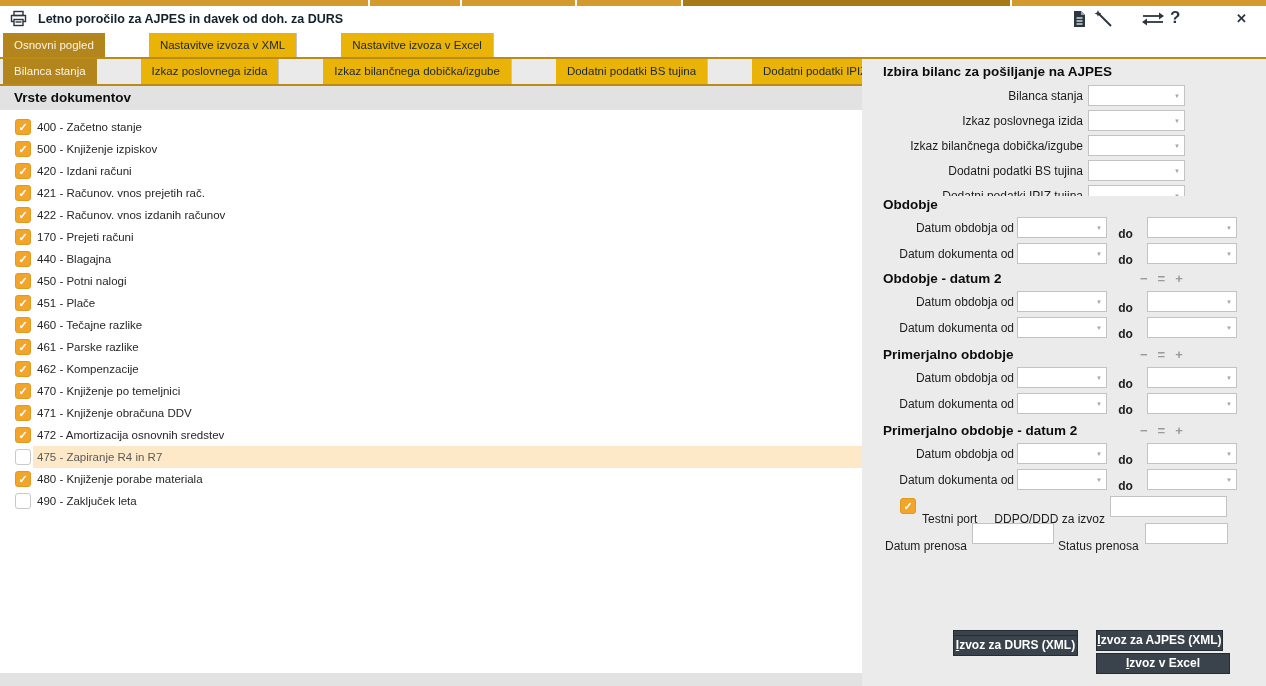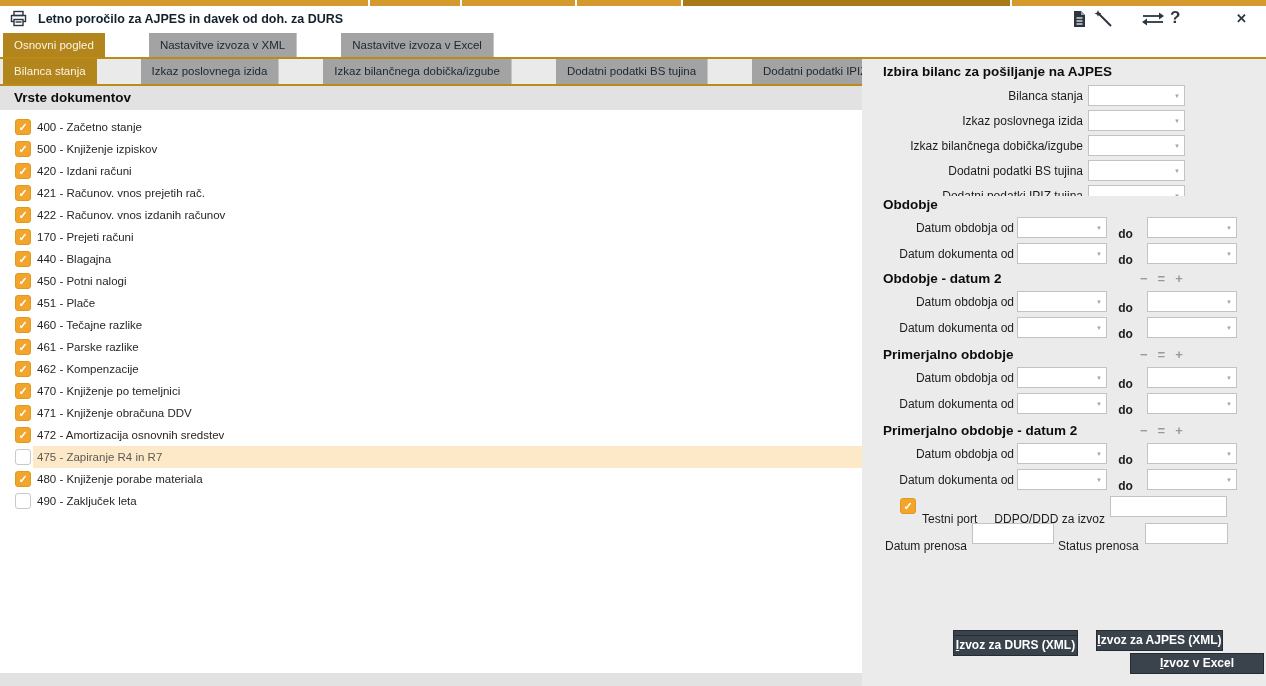--- a/index.html
+++ b/index.html
@@ -11,21 +11,21 @@
   .strip-dark{background:#a87a17;}
   
   .titlebar{position:absolute;left:0;top:6px;width:1040px;height:27px;background:#fff;}
   .win-title{position:absolute;left:38px;top:6px;font-size:12.5px;font-weight:bold;color:#14212d;white-space:nowrap;}
   .tb-icon{position:absolute;top:5px;color:#2b3640;}
   .tb-glyph{font-weight:bold;font-size:15px;line-height:18px;}
   
   .tabrow{position:absolute;display:flex;padding-left:3px;box-sizing:border-box;gap:44px;}
   .tabrow1{left:0;top:33px;width:1266px;height:24px;background:#fff;}
   .tabrow2{left:0;top:59px;width:862px;height:25px;background:#eaeaea;}
-  .tab{height:100%;line-height:24px;padding:0 11px;font-size:11.5px;color:#1a2630;background:#a3a3a3;
+  .tab{height:100%;line-height:24px;padding:0 11px;font-size:11.5px;color:#1a2630;background:#eab308;
        border-right:1px solid #c4c4c4;white-space:nowrap;cursor:default;}
   .tabrow2 .tab{line-height:25px;}
   .tab.active{background:#b3851d;color:#faf3e2;border-right:none;}
   .goldline{position:absolute;height:2px;background:#bb8b16;}
   
   .docband{position:absolute;left:0;top:86px;width:862px;height:32px;background:#e2e2e2;}
   .docband .t{margin-left:14px;line-height:24px;font-weight:bold;font-size:13.5px;color:#0d0d0d;}
   .doclist{position:absolute;left:0;top:110px;width:862px;height:563px;background:#fff;padding-top:6px;box-sizing:border-box;}
   .drow{display:flex;align-items:center;height:22px;}
   .cb{width:16px;height:16px;margin-left:15px;border-radius:3px;box-sizing:border-box;flex:none;
@@ -369,16 +369,16 @@
       <span class="flabel abs" style="left:196px;top:3px">Status prenosa</span>
       <div class="dd abs" style="left:283px;top:0;width:83px">
           <span class="caret"></span>
         </div>
     </div>
 
     <div>
         <div class="btn" style="left: 91px; top: 571px; width: 125px;">Prenos na eDavke</div>
         <div class="btn" style="left: 234px; top: 571px; width: 127px;"><u>I</u>zvoz za AJPES (XML)</div>
         <div class="btn" style="left: 91px; top: 576px; width: 125px;"><u>I</u>zvoz za DURS (XML)</div>
-        <div class="btn" style="left: 234px; top: 594px; width: 134px; margin-left: 34px;"><u>I</u>zvoz v Excel</div>
+        <div class="btn" style="left: 234px; top: 594px; width: 134px;"><u>I</u>zvoz v Excel</div>
       </div>
   </div>
 </div>
 
 </body></html>

